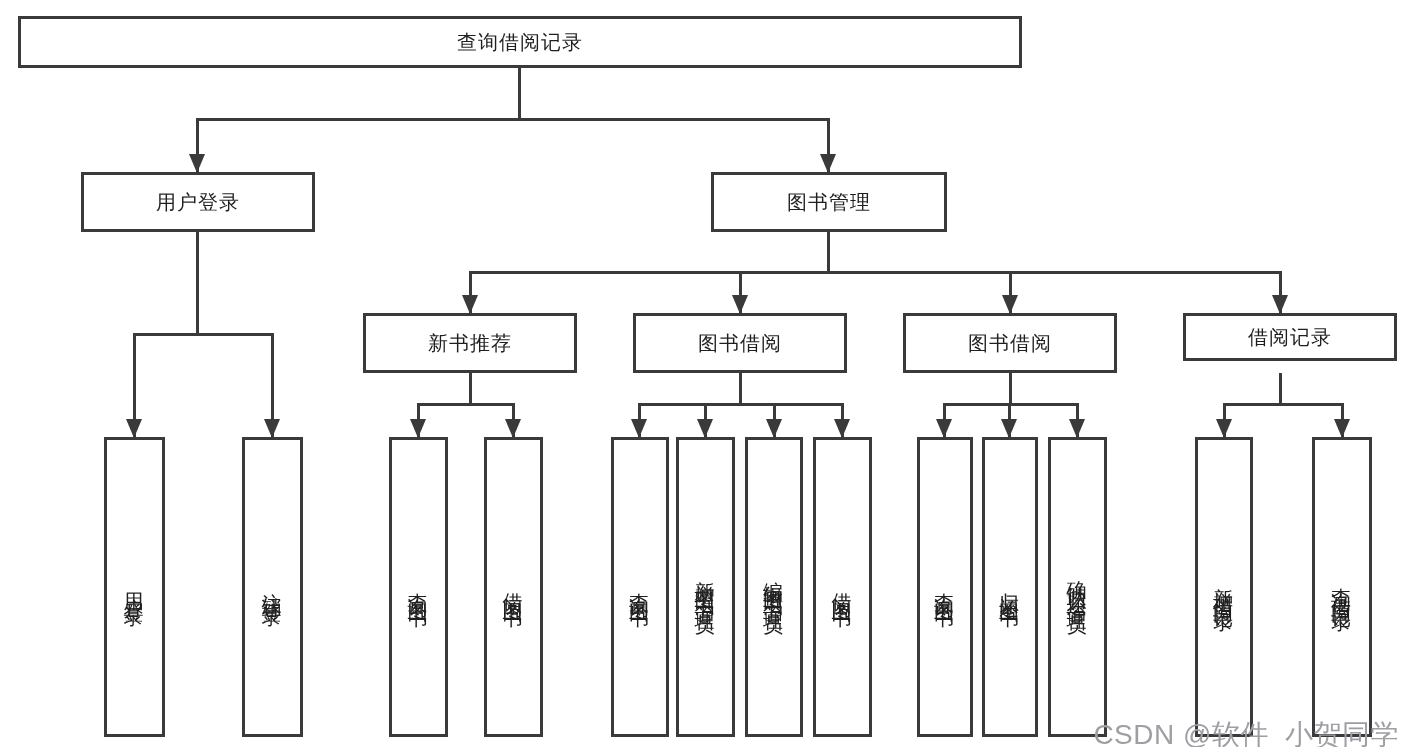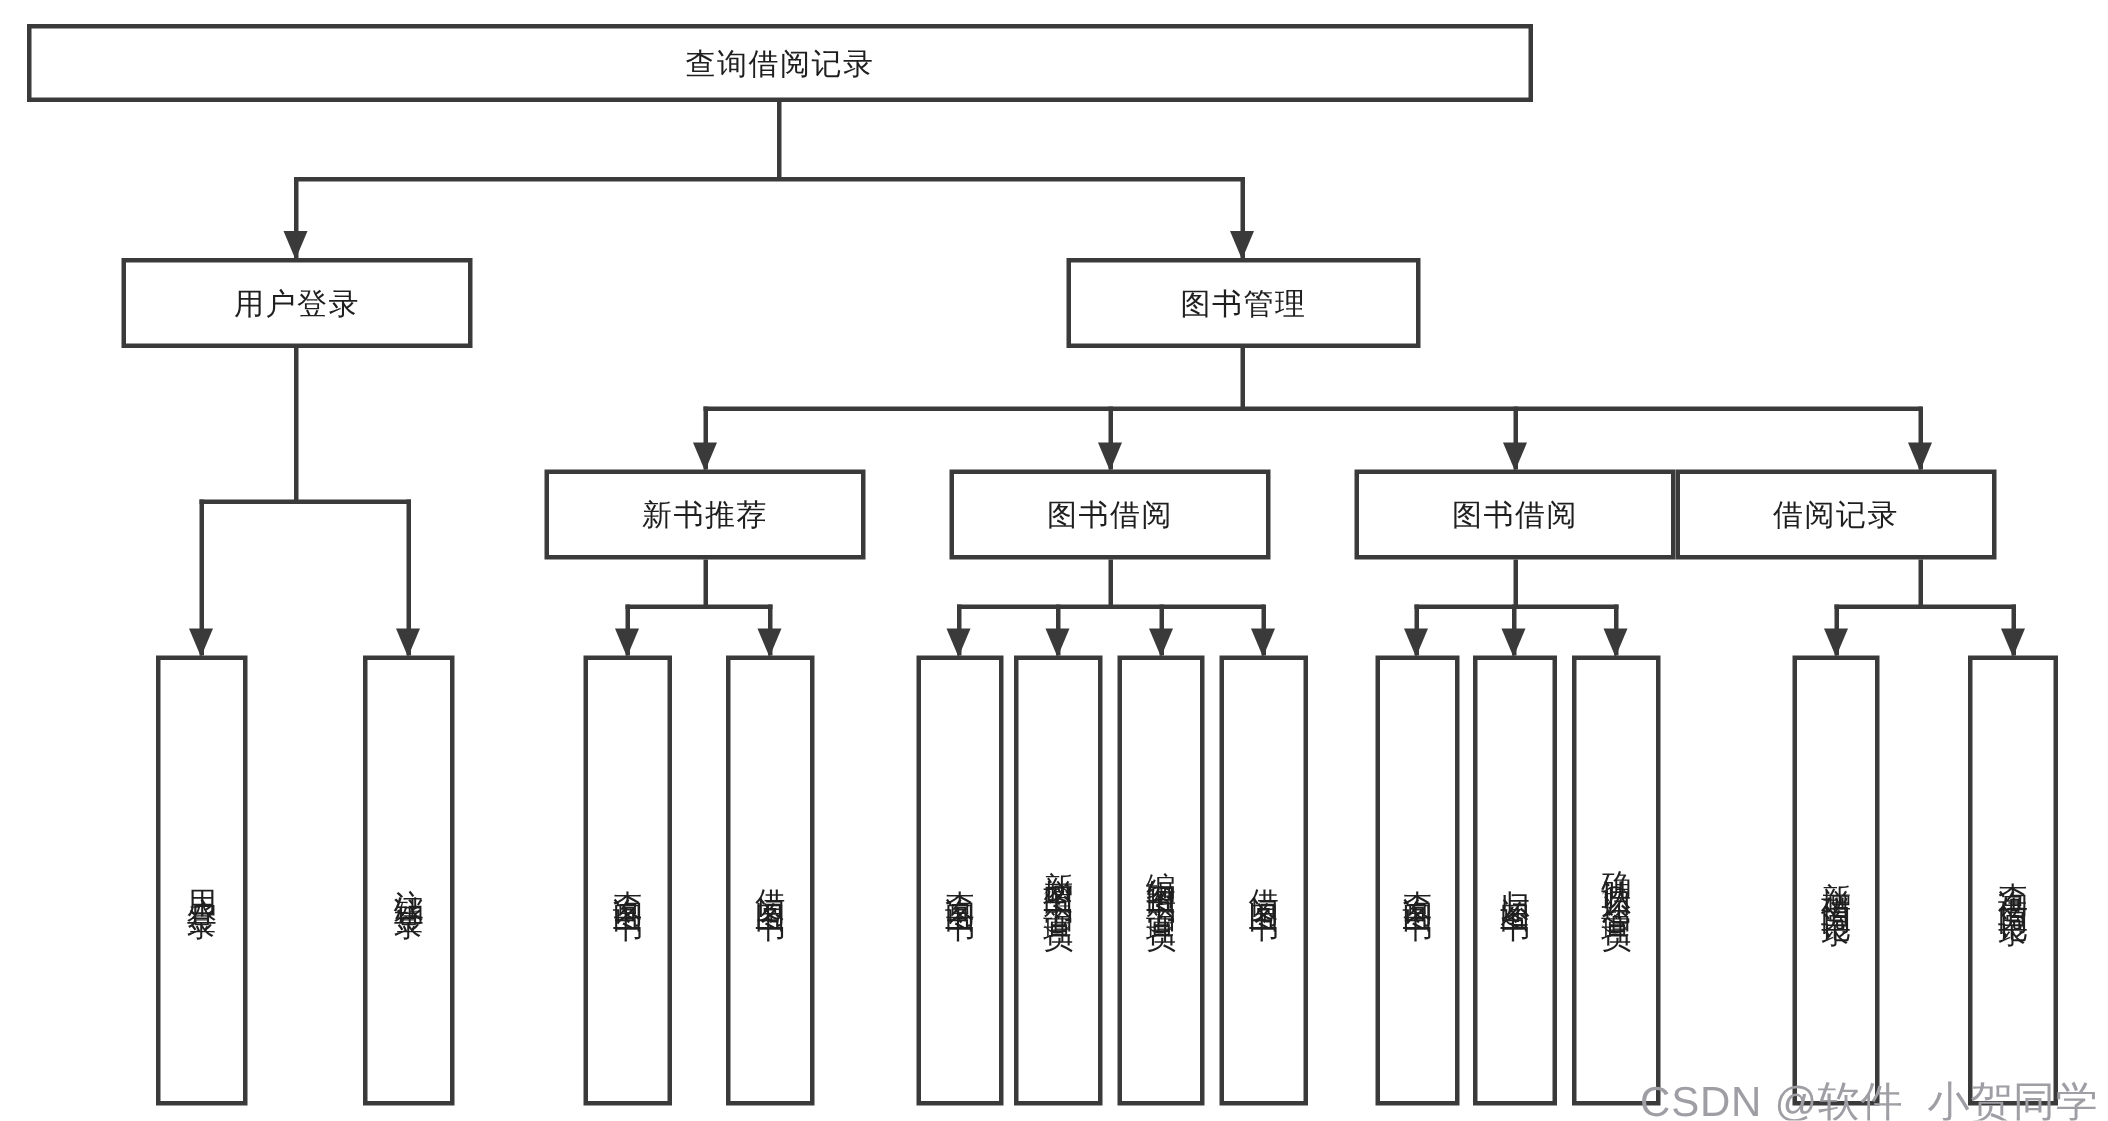--- a/index.html
+++ b/index.html
@@ -68,21 +68,21 @@
 <div class="canvas">
 
   <div class="node" style="left:18px; top:16px; width:1004px; height:52px;">查询借阅记录</div>
 
   <div class="node" style="left:81px; top:172px; width:234px; height:60px;">用户登录</div>
   <div class="node" style="left:711px; top:172px; width:236px; height:60px;font-family:Liberation Mono, monospace;">图书管理</div>
 
   <div class="node" style="left:633px; top:313px; width:214px; height:60px;">图书借阅</div>
   <div class="node" style="left:363px; top:313px; width:214px; height:60px;">新书推荐</div>
   <div class="node" style="left:903px; top:313px; width:214px; height:60px;">图书借阅</div>
-  <div class="node" style="left:1117px; top:313px; width:214px; height:60px;">借阅记录</div>
+  <div class="node" style="left:1183px; top:313px; width:214px; height:48px;">借阅记录</div>
 
   <div class="node leaf" style="left:104px; top:437px; width:61px; height:300px;">用户登录</div>
   <div class="node leaf" style="left:242px; top:437px; width:61px; height:300px;">注销登录</div>
 
   <div class="node leaf" style="left:389px; top:437px; width:59px; height:300px;">查询图书</div>
   <div class="node leaf" style="left:484px; top:437px; width:59px; height:300px;">借阅图书</div>
 
   <div class="node leaf" style="left:611px; top:437px; width:58px; height:300px;">查询图书</div>
   <div class="node leaf" style="left:676px; top:437px; width:59px; height:300px;">新增图书（管理员）</div>
   <div class="node leaf" style="left:745px; top:437px; width:58px; height:300px;">编辑图书（管理员）</div>

